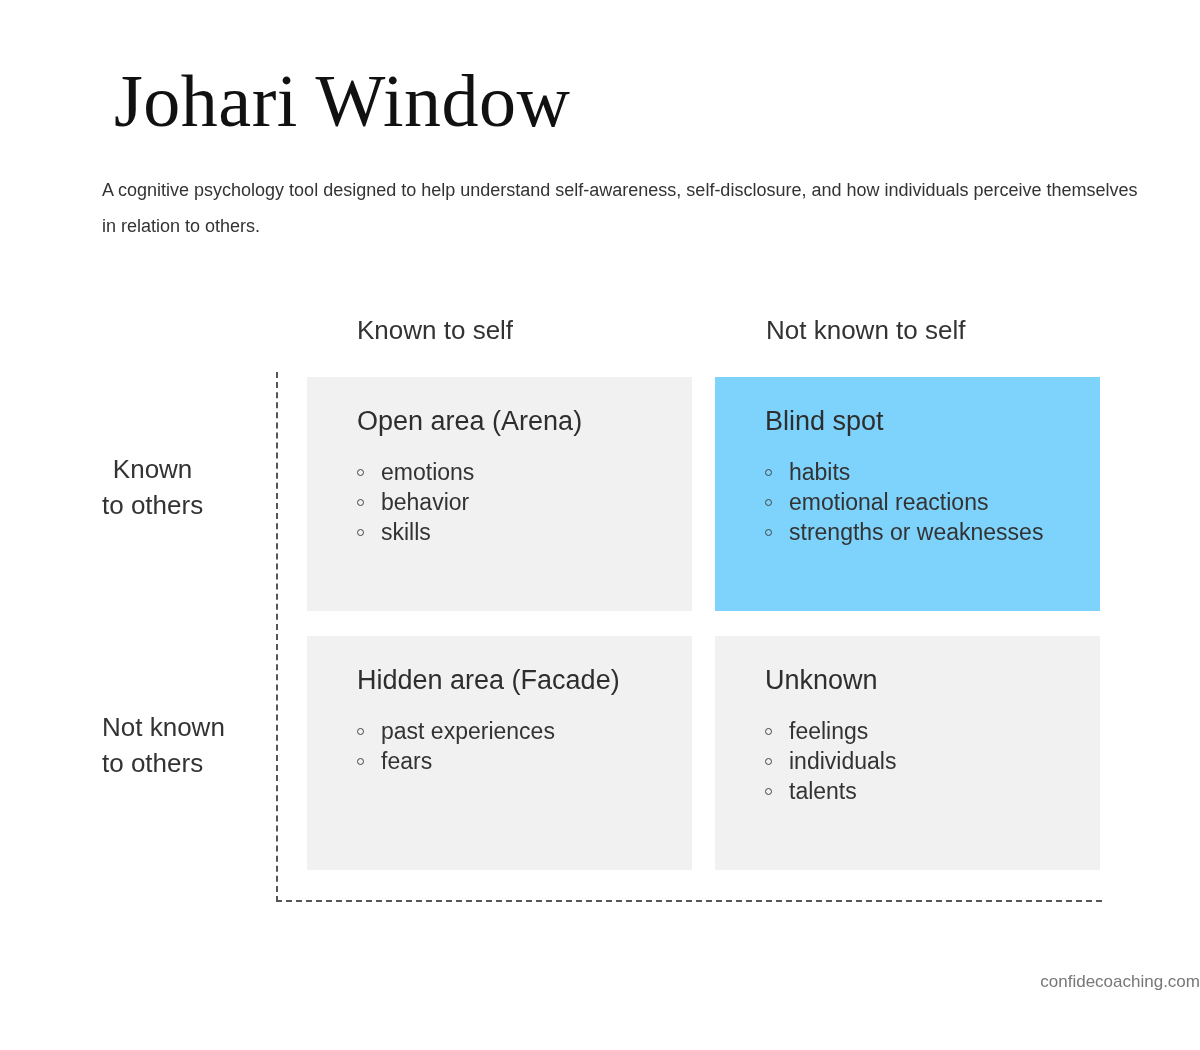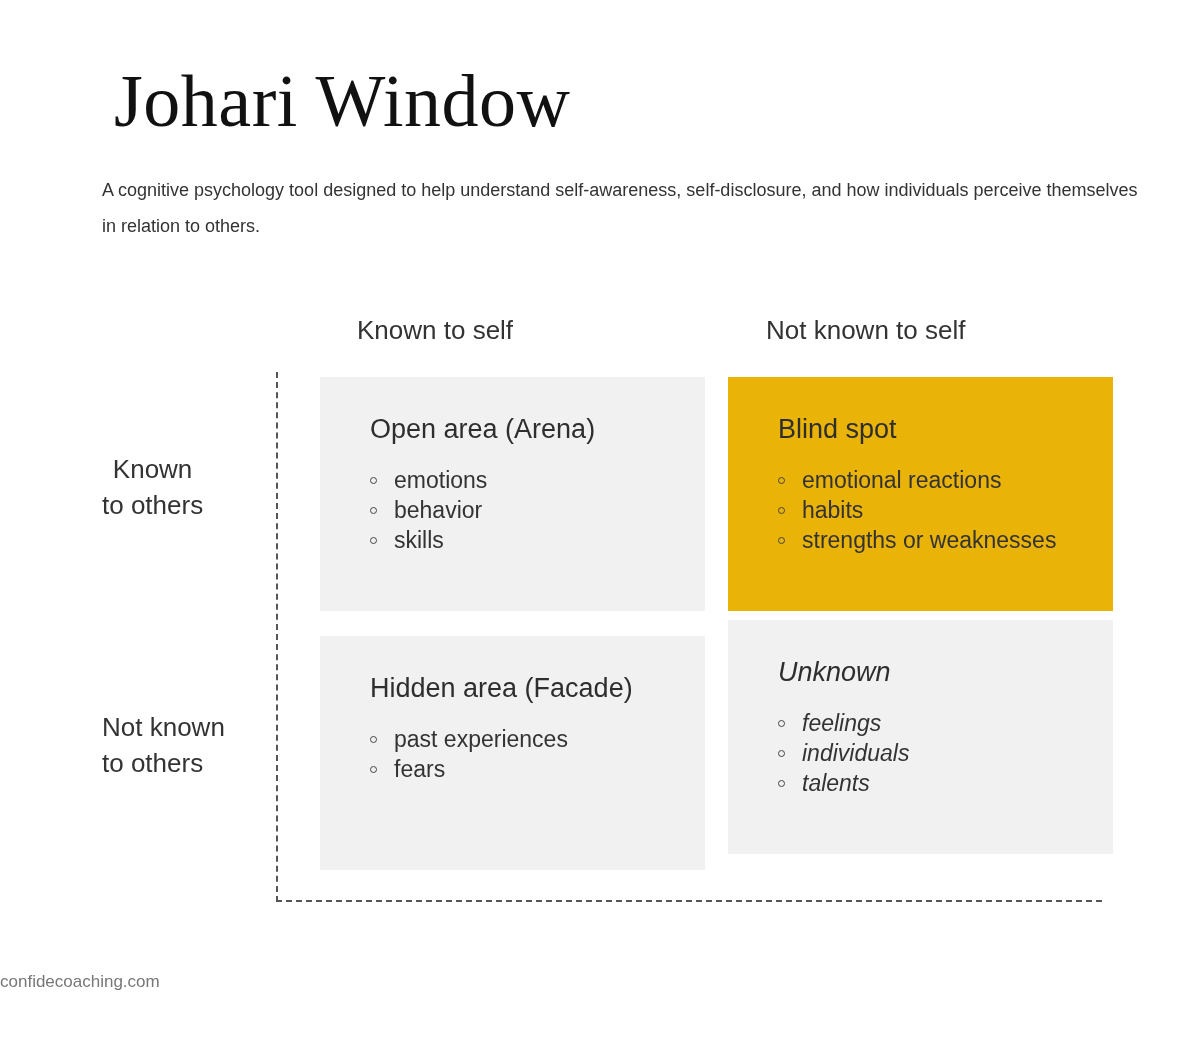--- a/index.html
+++ b/index.html
@@ -29,32 +29,32 @@
     .axis-v {
       position: absolute; left: 276px; top: 372px; height: 530px; width: 0;
       border-left: 2px dashed #555;
     }
     .axis-h {
       position: absolute; left: 276px; top: 900px; width: 826px; height: 0;
       border-top: 2px dashed #555;
     }
     .quad {
       position: absolute; width: 385px; height: 234px; background: #f1f1f1;
-      box-sizing: border-box; padding: 36px 0 0 50px; margin-left: 13px;
+      box-sizing: border-box; padding: 28px 0 0 50px;
     }
-    .quad.highlight { background: #eab308; }
+    .quad.highlight { background: #7dd3fc; }
     .quad-title { font-size: 27px; color: #2e2e2e; line-height: 32px; margin: 0 0 20px 0; font-weight: 300; }
     .quad ul { list-style: none; margin: 0; padding: 0; }
     .quad li { font-size: 23px; color: #333; line-height: 30px; display: flex; align-items: center; }
     .bullet {
       width: 5px; height: 5px; border: 1.3px solid #444; border-radius: 50%;
       display: inline-block; margin-right: 17px; margin-left: 0;
     }
     .footer {
-      position: absolute; left: 0; top: 972px; width: 1200px; text-align: left;
+      position: absolute; left: 0; top: 972px; width: 1200px; text-align: right;
       font-size: 17px; color: #777;
     }
   </style>
 </head>
 <body>
 
 <h1 class="title">Johari Window</h1>
 <p class="subtitle">A cognitive psychology tool designed to help understand self-awareness, self-disclosure, and how individuals perceive themselves in relation to others.</p>
 
 <div class="col-header" style="left:357px;">Known to self</div>
@@ -88,25 +88,25 @@
         <span>skills</span>
       </li>
   </ul>
 </div>
 
 <div class="quad highlight" style="left:715px; top:377px;">
   <div class="quad-title">Blind spot</div>
   <ul>
     <li>
         <span class="bullet"></span>
-        <span>emotional reactions</span>
+        <span>habits</span>
       </li>
     <li>
         <span class="bullet"></span>
-        <span>habits</span>
+        <span>emotional reactions</span>
       </li>
     <li>
         <span class="bullet"></span>
         <span>strengths or weaknesses</span>
       </li>
   </ul>
 </div>
 
 <div class="quad" style="left:307px; top:636px;">
   <div class="quad-title">Hidden area (Facade)</div>
@@ -115,21 +115,21 @@
         <span class="bullet"></span>
         <span>past experiences</span>
       </li>
     <li>
         <span class="bullet"></span>
         <span>fears</span>
       </li>
   </ul>
 </div>
 
-<div class="quad" style="left:715px; top:620px;font-style:italic;">
+<div class="quad" style="left:715px; top:636px;">
   <div class="quad-title">Unknown</div>
   <ul>
     <li>
         <span class="bullet"></span>
         <span>feelings</span>
       </li>
     <li>
         <span class="bullet"></span>
         <span>individuals</span>
       </li>

